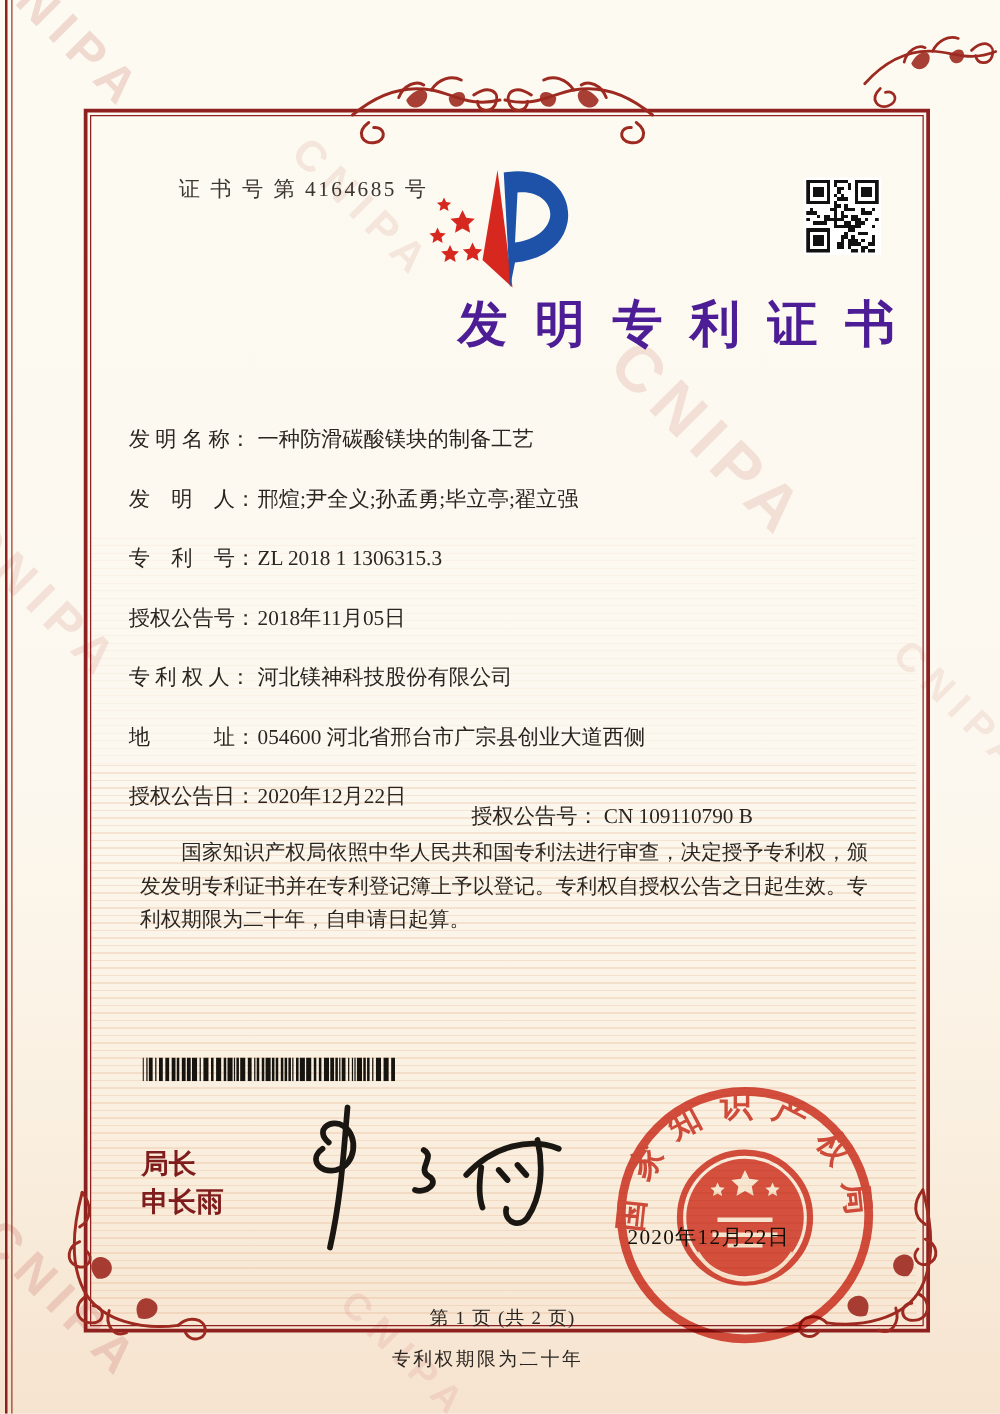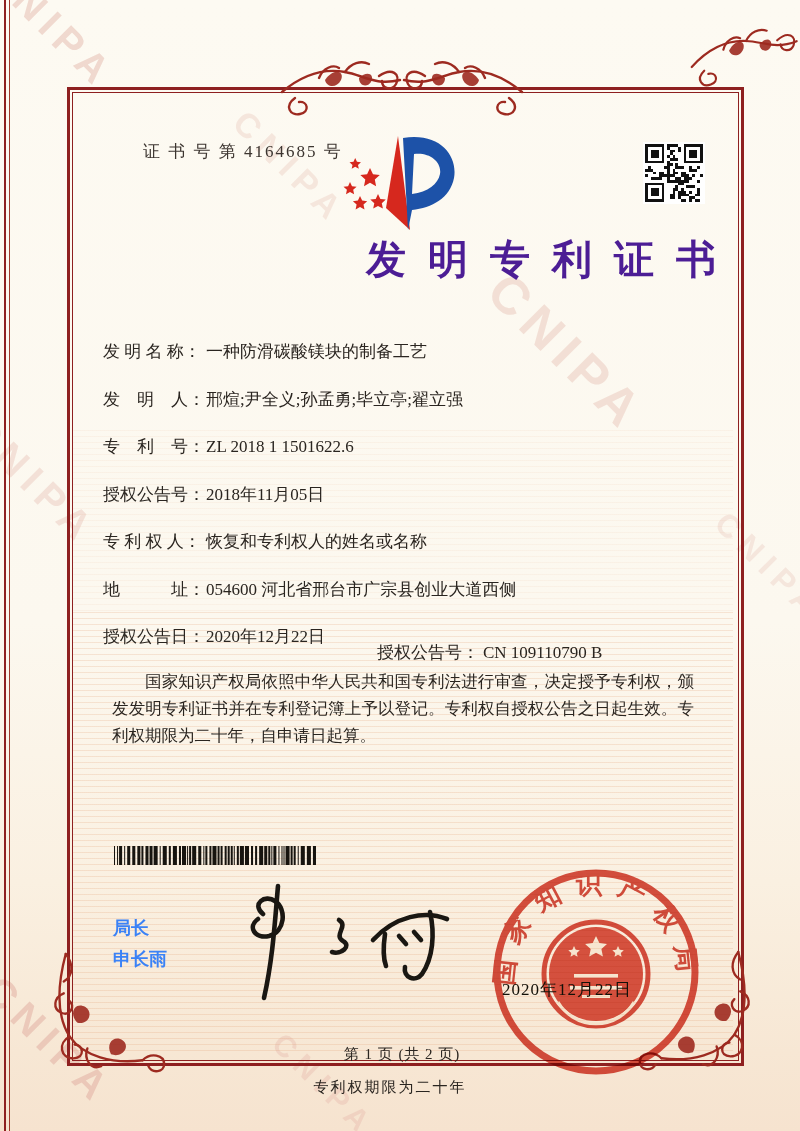--- a/index.html
+++ b/index.html
@@ -27,21 +27,21 @@
          letter-spacing:22px;text-indent:22px;color:#4c1d95;}
   .row{left:103px;font-size:17px;color:#2a2520;white-space:nowrap;}
   .row .lbl{display:inline-block;width:99px;}
   .row .val{margin-left:4px;}
   .grant-pair{position:absolute;left:274px;top:16px;white-space:nowrap;}
   .grant-pair .lbl{width:auto;}
   .body-text{left:100px;top:656px;width:606px;font-size:16.5px;line-height:27px;
              text-align:justify;color:#2a2520;}
   .body-text p{margin:12px;text-indent:2em;}
   .signer{left:113px;font-family:Liberation Mono, monospace;
-          font-weight:700;font-size:18px;color:#3b82f6;}
+          font-weight:700;font-size:22px;color:#7f1d1d;}
   .seal-wrap{left:486px;top:862px;width:220px;height:220px;z-index:6;mix-blend-mode:multiply;}
   .seal-date{left:502px;top:978px;font-size:17px;letter-spacing:1px;color:#131008;z-index:7;}
   .pageno{left:282px;top:1045px;width:240px;text-align:center;font-size:15px;
           letter-spacing:1px;color:#2a2520;}
   .footnote{left:280px;top:1078px;width:220px;text-align:center;font-size:15px;
             letter-spacing:2px;color:#2a2520;z-index:4;}
   .qr{left:643px;top:142px;width:62px;height:62px;background:#fff;padding:2px;box-sizing:border-box;}
   .barcode{left:114px;top:846px;width:203px;height:19px;}
   .orn{z-index:5;}
   svg{display:block;}
@@ -256,27 +256,27 @@
 
 <div class="abs content title">发明专利证书</div>
 
 <div class="abs content row" style="top:340px">
   <span class="lbl">发 明 名 称：</span><span class="val">一种防滑碳酸镁块的制备工艺</span>
 </div>
 <div class="abs content row" style="top:388px">
   <span class="lbl">发　明　人：</span><span class="val">邢煊;尹全义;孙孟勇;毕立亭;翟立强</span>
 </div>
 <div class="abs content row" style="top:435px">
-  <span class="lbl">专　利　号：</span><span class="val">ZL 2018 1 1501622.6</span>
+  <span class="lbl">专　利　号：</span><span class="val">ZL 2018 1 1306315.3</span>
 </div>
 <div class="abs content row" style="top:483px">
   <span class="lbl">授权公告号：</span><span class="val">2018年11月05日</span>
 </div>
 <div class="abs content row" style="top:530px">
-  <span class="lbl">专 利 权 人：</span><span class="val">恢复和专利权人的姓名或名称</span>
+  <span class="lbl">专 利 权 人：</span><span class="val">河北镁神科技股份有限公司</span>
 </div>
 <div class="abs content row" style="top:578px">
   <span class="lbl">地　　　址：</span><span class="val">054600  河北省邢台市广宗县创业大道西侧</span>
 </div>
 <div class="abs content row" style="top:625px;width:604px">
   <span class="lbl">授权公告日：</span><span class="val">2020年12月22日</span>
   <span class="grant-pair"><span class="lbl">授权公告号：</span><span class="val">CN 109110790 B</span></span>
 </div>
 
 <div class="abs content body-text">

